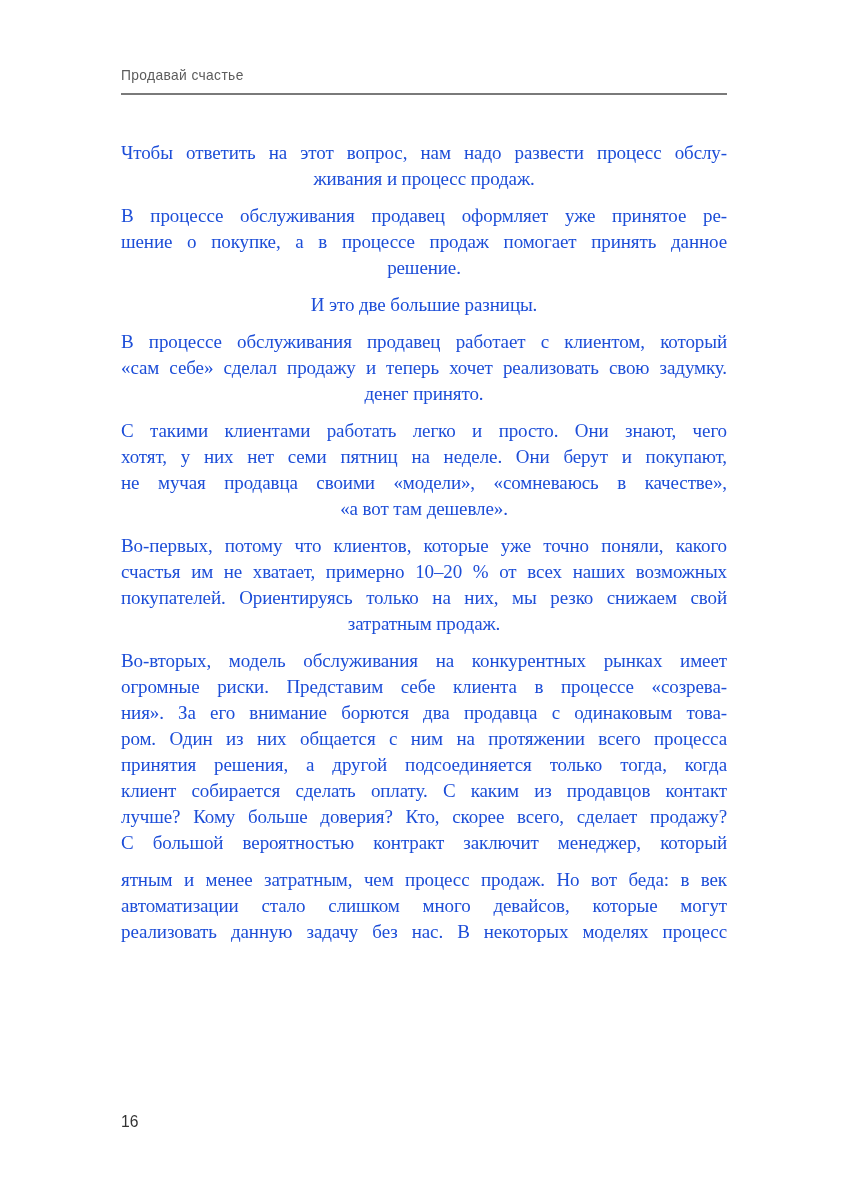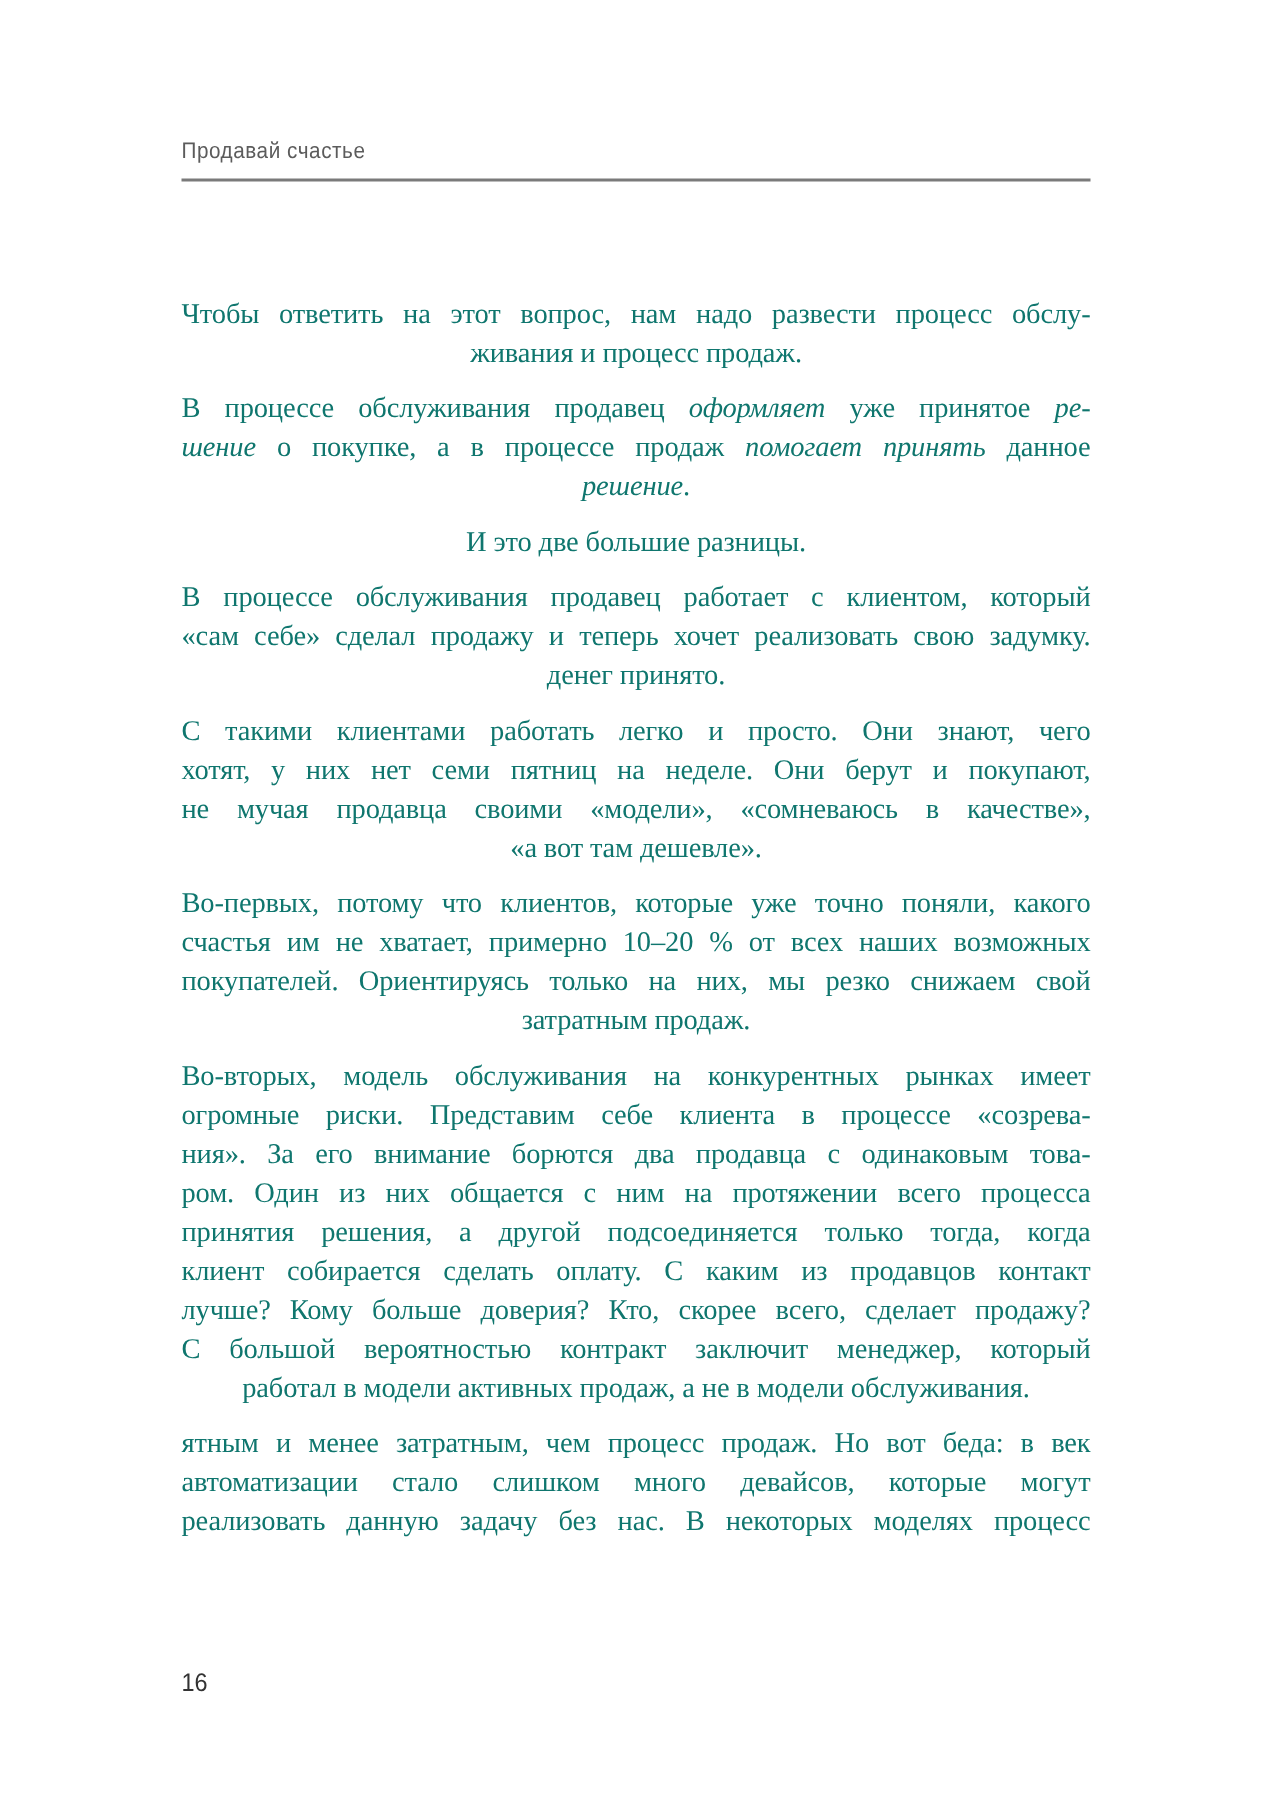--- a/index.html
+++ b/index.html
@@ -6,56 +6,56 @@
   .page {
     position: relative;
     width: 849px;
     height: 1200px;
     background: #ffffff;
     font-family: "Liberation Serif", serif;
     overflow: hidden;
   }
   .pagehead {
     margin-left: 121px;
-    padding-top: 92px;
+    padding-top: 66px;
     width: 606px;
   }
   .running-title {
     font-family: "Liberation Sans", sans-serif;
     font-size: 15px;
     line-height: 18px;
     color: #5c5c5c;
     letter-spacing: 0.4px;
     transform: scaleX(0.92);
     transform-origin: 0 50%;
   }
   .rule {
     margin-top: 9px;
     height: 2px;
     background: #7a7a7a;
   }
   .body-text {
     margin-left: 121px;
-    margin-top: 76px;
+    margin-top: 45px;
     width: 606px;
-    color: #0f766e;
+    color: #1d4ed8;
   }
   .para { margin: 0 0 11px 0; }
   .line {
     font-size: 19px;
     line-height: 26px;
     letter-spacing: -0.1px;
     white-space: nowrap;
     text-align: center;
   }
   .line.just {
     text-align: justify;
     text-align-last: justify;
   }
-  .it { font-style: italic; }
+  .it { }
   .pagenum {
     position: absolute;
     left: 121px;
     top: 1112px;
     font-family: "Liberation Sans", sans-serif;
     font-size: 17px;
     line-height: 20px;
     color: #333333;
     transform: scaleX(0.92);
     transform-origin: 0 50%;
@@ -102,21 +102,20 @@
       </div>
       <div class="para">
         <div class="line just"><span>Во-вторых, модель обслуживания на конкурентных рынках имеет</span></div>
         <div class="line just"><span>огромные риски. Представим себе клиента в процессе «созрева-</span></div>
         <div class="line just"><span>ния». За его внимание борются два продавца с одинаковым това-</span></div>
         <div class="line just"><span>ром. Один из них общается с ним на протяжении всего процесса</span></div>
         <div class="line just"><span>принятия решения, а другой подсоединяется только тогда, когда</span></div>
         <div class="line just"><span>клиент собирается сделать оплату. С каким из продавцов контакт</span></div>
         <div class="line just"><span>лучше? Кому больше доверия? Кто, скорее всего, сделает продажу?</span></div>
         <div class="line just"><span>С большой вероятностью контракт заключит менеджер, который</span></div>
-        <div class="line"><span>работал в модели активных продаж, а не в модели обслуживания.</span></div>
       </div>
       <div class="para">
         <div class="line just"><span>ятным и менее затратным, чем процесс продаж. Но вот беда: в век</span></div>
         <div class="line just"><span>автоматизации стало слишком много девайсов, которые могут</span></div>
         <div class="line just"><span>реализовать данную задачу без нас. В некоторых моделях процесс</span></div>
       </div>
     </main>
 
   <div class="pagenum">16</div>
 </div>

